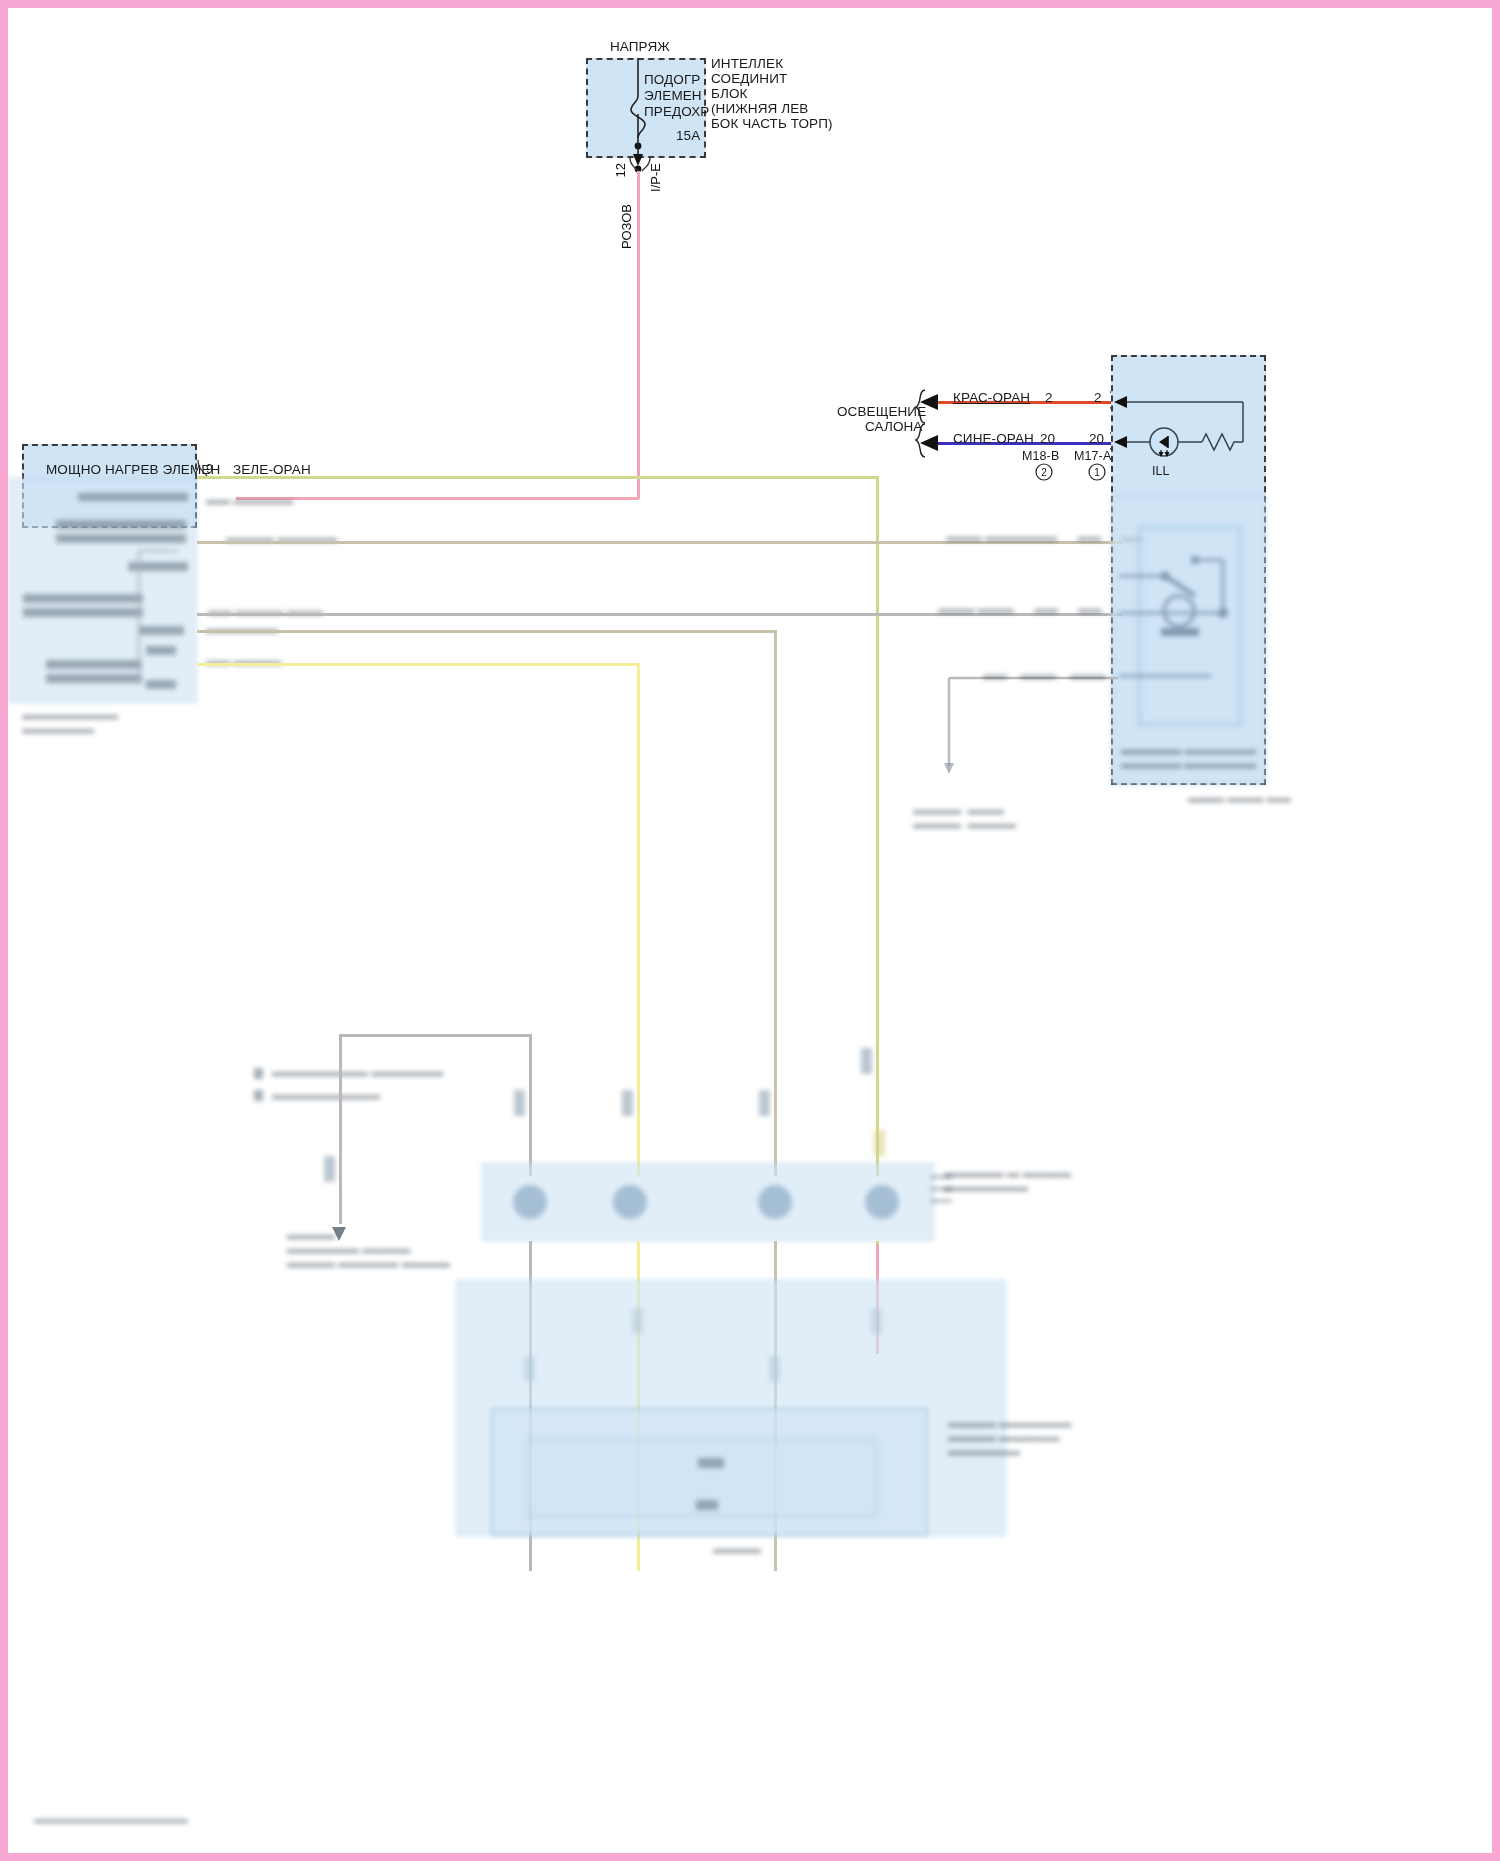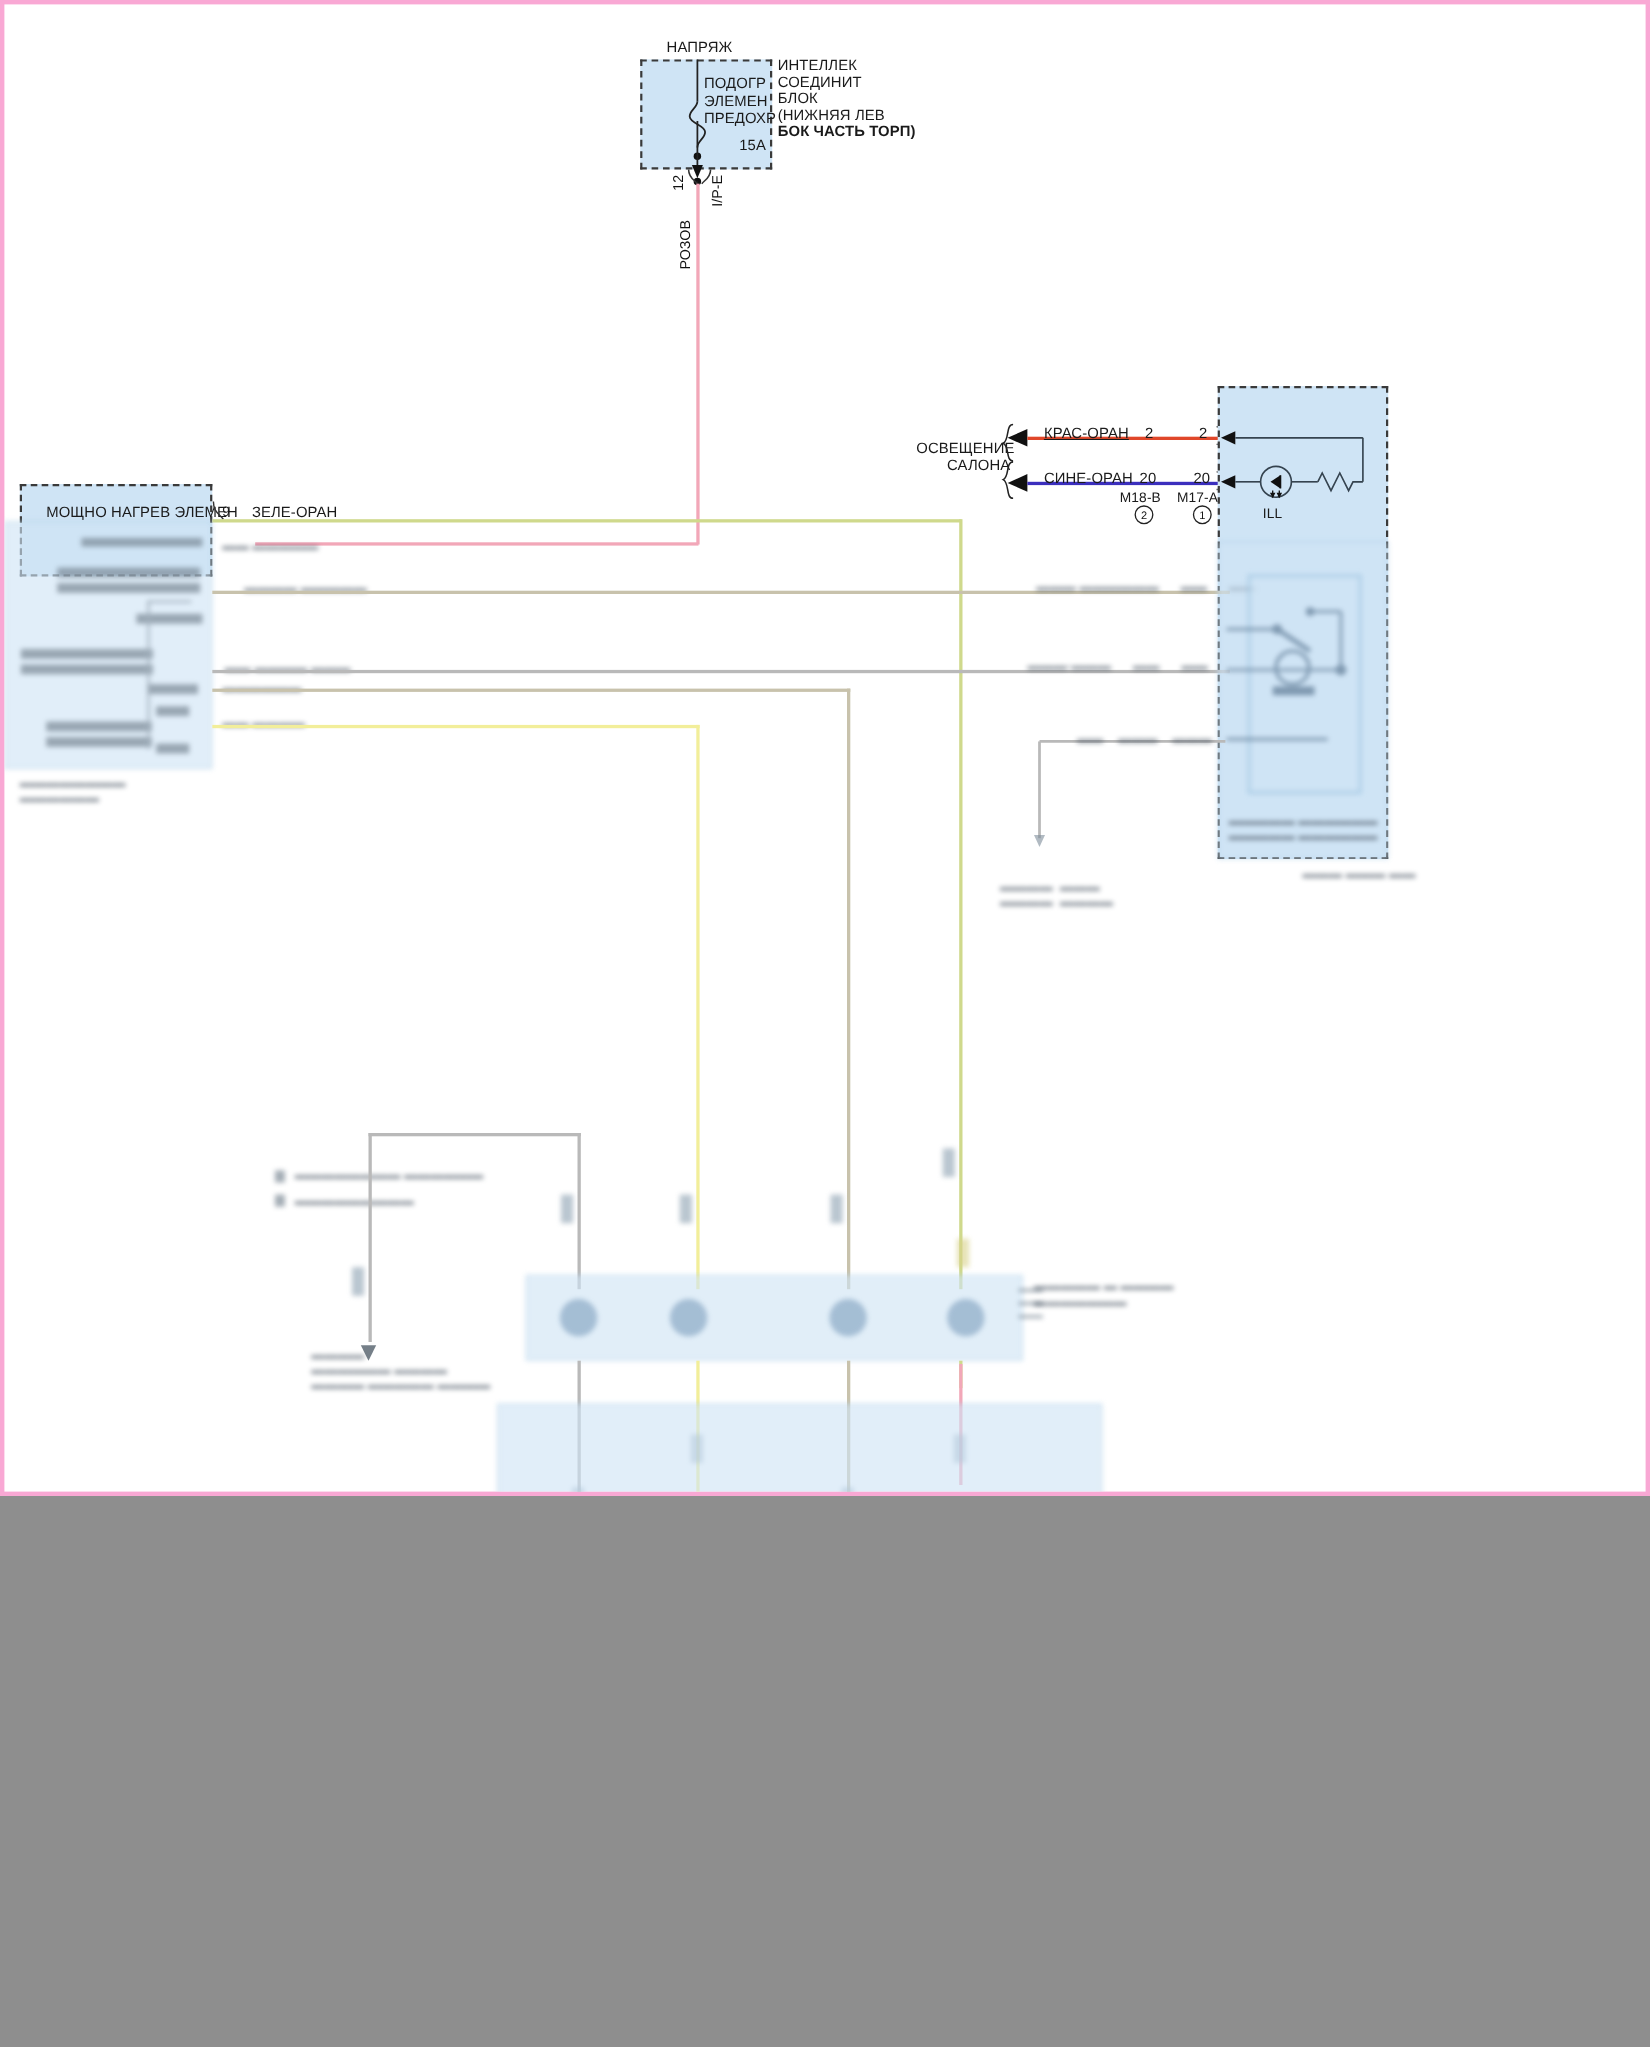--- a/index.html
+++ b/index.html
@@ -1,18 +1,18 @@
 <!DOCTYPE html>
 <html><head>
 <meta charset="utf-8">
 <style>
   html,body{margin:0;padding:0;background:#8e8e8e;}
   body{font-family:"Liberation Sans",sans-serif;}
-  #page{position:relative;width:1500px;height:1360px;background:#ffffff;
-        border:4px solid #f9a8d4;box-sizing:border-box;overflow:hidden;}
+  #page{position:relative;width:1500px;height:1861px;background:#ffffff;
+        border:8px solid #f9a8d4;box-sizing:border-box;overflow:hidden;}
   .lbl{position:absolute;font-size:13.5px;color:#1a1a1a;white-space:pre;line-height:15.5px;letter-spacing:.1px;}
   .sm{font-size:12.5px;}
   .box{position:absolute;background:#cfe4f5;border:2px dashed #3a3a3a;box-sizing:border-box;}
   .boxsolid{position:absolute;background:#cfe4f5;border:1px solid #9dc3e0;box-sizing:border-box;}
   .w{position:absolute;}            
   .vert{width:2.5px;}
   .horz{height:2.5px;}
   .pink{background:#f2a7b8;}
   .green{background:#cfd98c;}
   .red{background:#e0472a;}
@@ -49,21 +49,21 @@
 
   <div class="lbl" style="left:636px;top:64px;">ПОДОГР</div>
   <div class="lbl" style="left:636px;top:80px;">ЭЛЕМЕН</div>
   <div class="lbl" style="left:636px;top:96px;">ПРЕДОХР</div>
   <div class="lbl" style="left:636px;top:120px;margin-left:32px;">15А</div>
 
   <div class="lbl" style="left:703px;top:48px;">ИНТЕЛЛЕК</div>
   <div class="lbl" style="left:703px;top:63px;">СОЕДИНИТ</div>
   <div class="lbl" style="left:703px;top:78px;">БЛОК</div>
   <div class="lbl" style="left:703px;top:93px;">(НИЖНЯЯ ЛЕВ</div>
-  <div class="lbl" style="left:703px;top:108px;font-weight:bold;">БОК ЧАСТЬ ТОРП)</div>
+  <div class="lbl" style="left:703px;top:108px;">БОК ЧАСТЬ ТОРП)</div>
 
   <svg style="left:616px;top:150px;width:34px;height:16px;">
     <path d="M6 0 C 6 8, 12 10, 14 13" fill="none" stroke="#333" stroke-width="1.4"></path>
     <path d="M26 0 C 26 8, 20 10, 18 13" fill="none" stroke="#333" stroke-width="1.4"></path>
   </svg>
 
   <div class="vt" style="left:605px;top:155px;">12</div>
   <div class="vt" style="left:640px;top:155px;">I/P-E</div>
   <div class="vt" style="left:611px;top:196px;">РОЗОВ</div>
 

